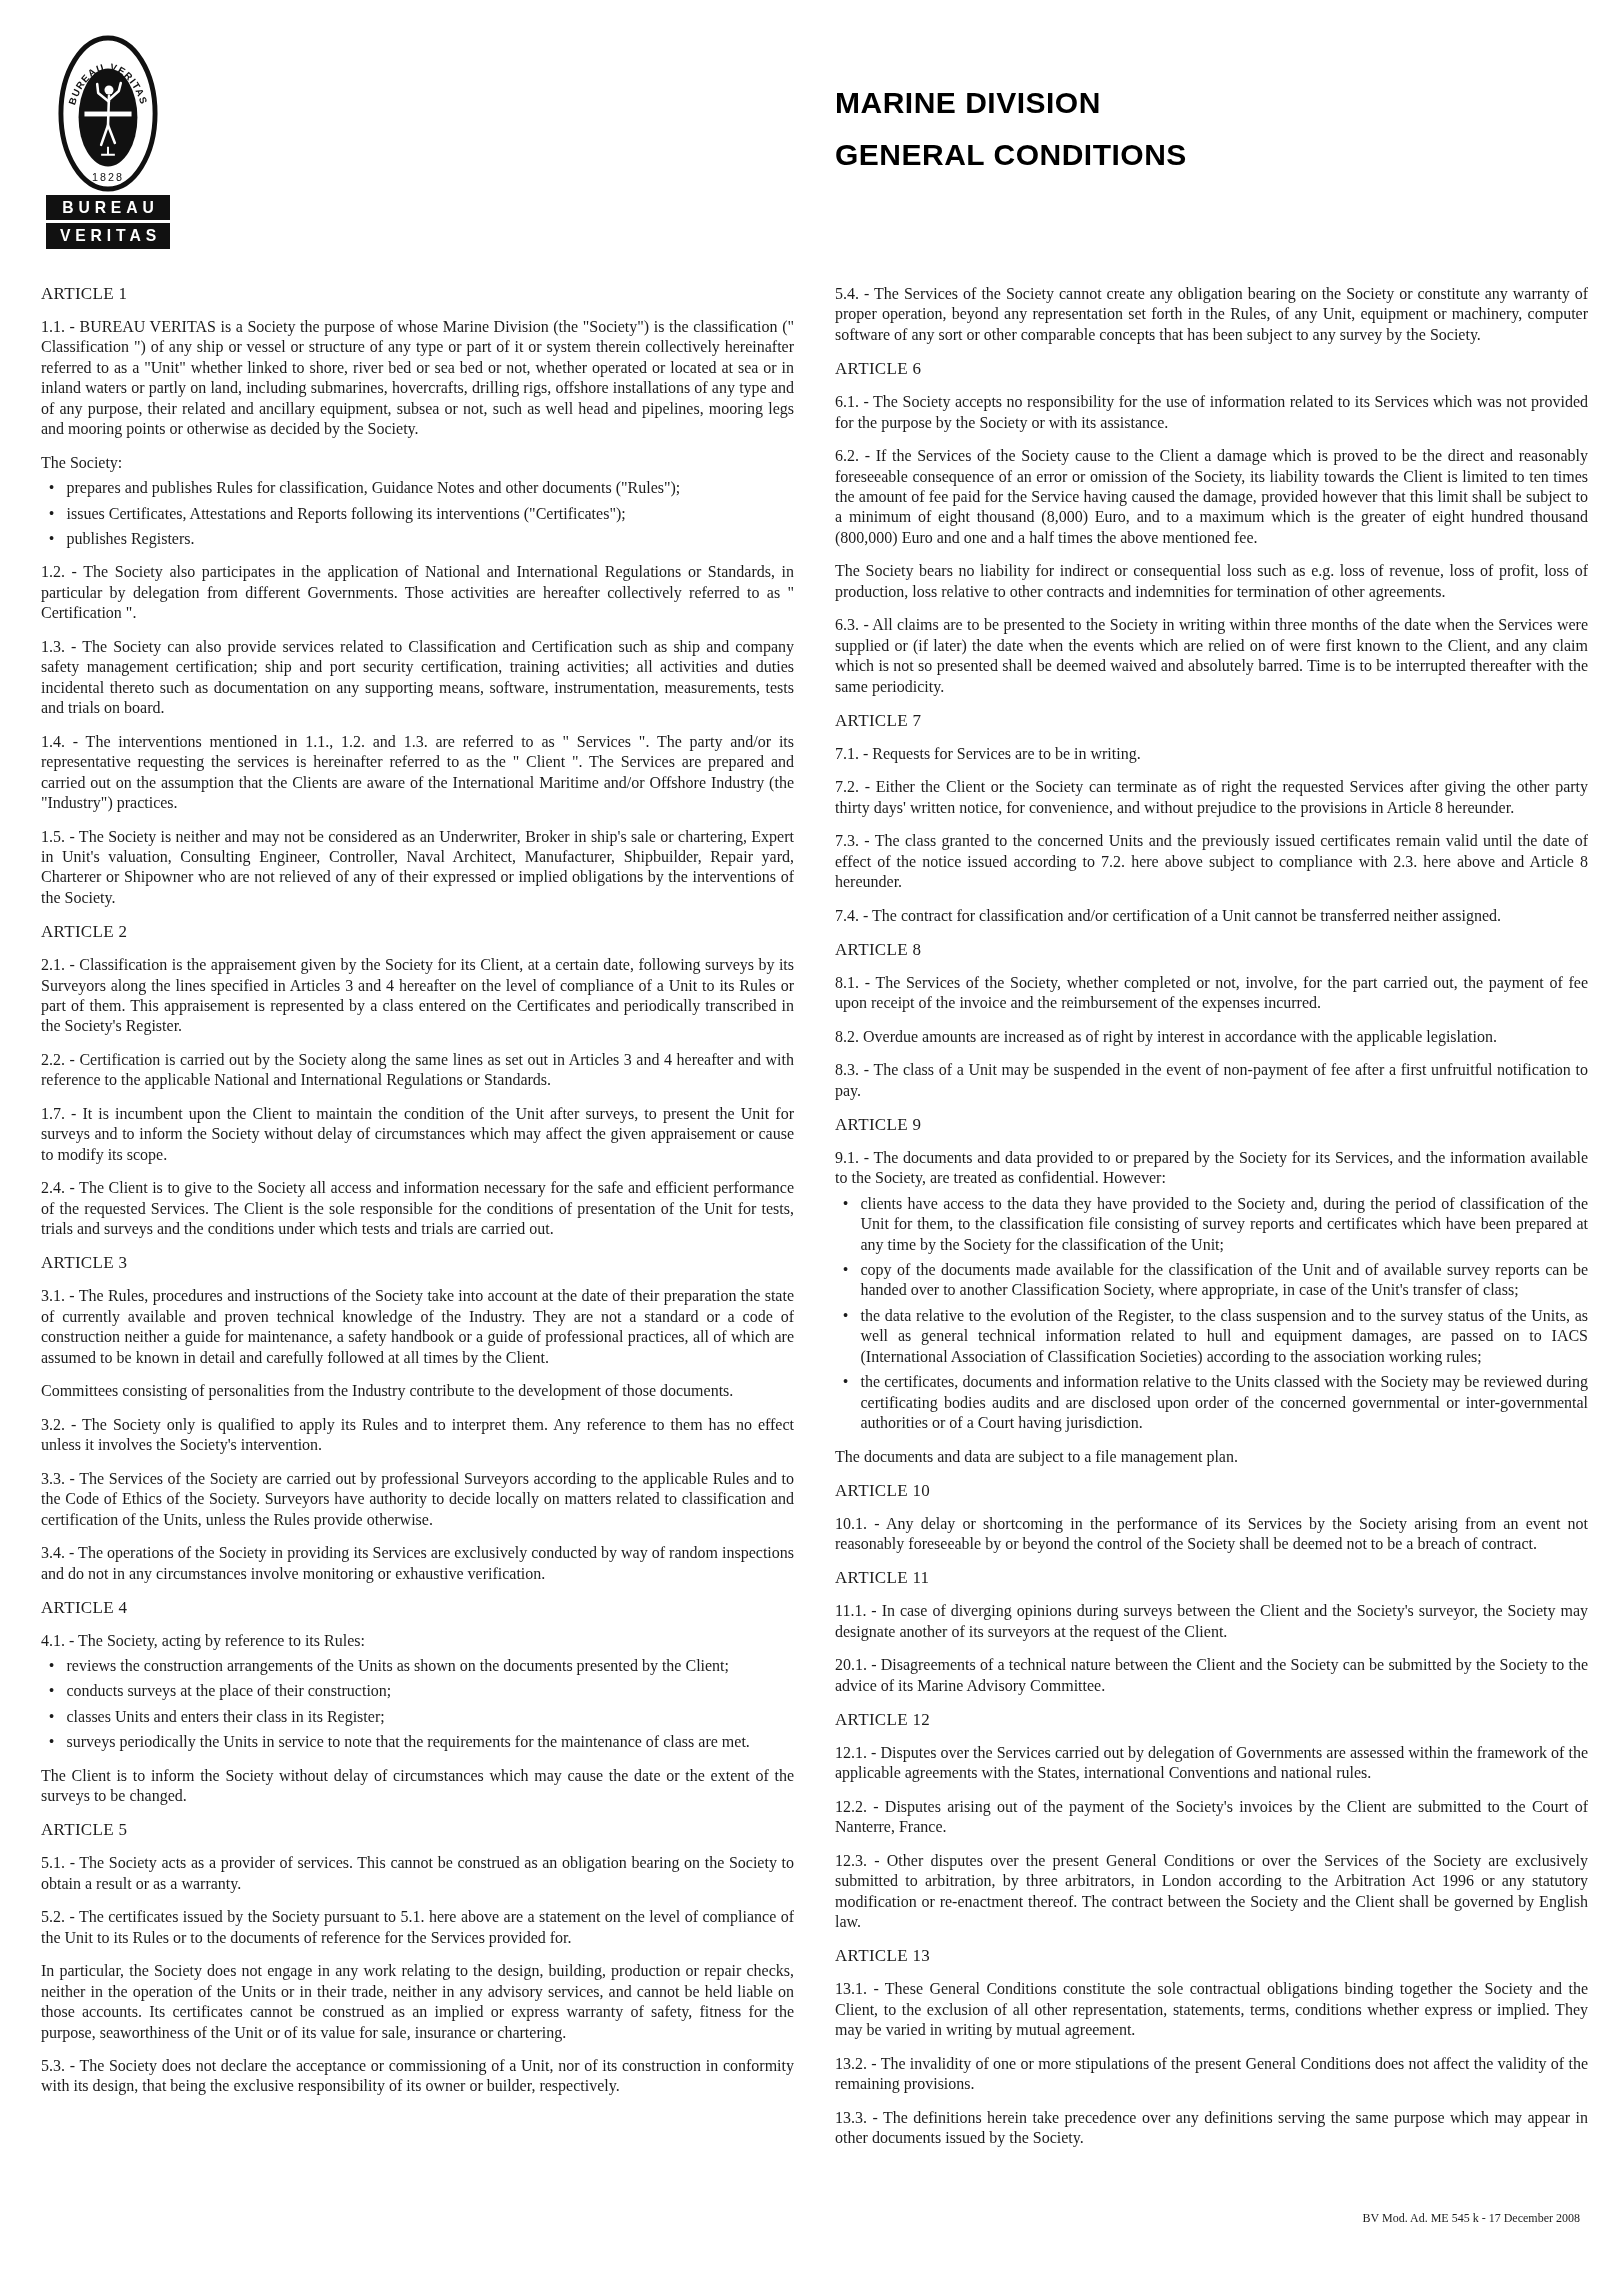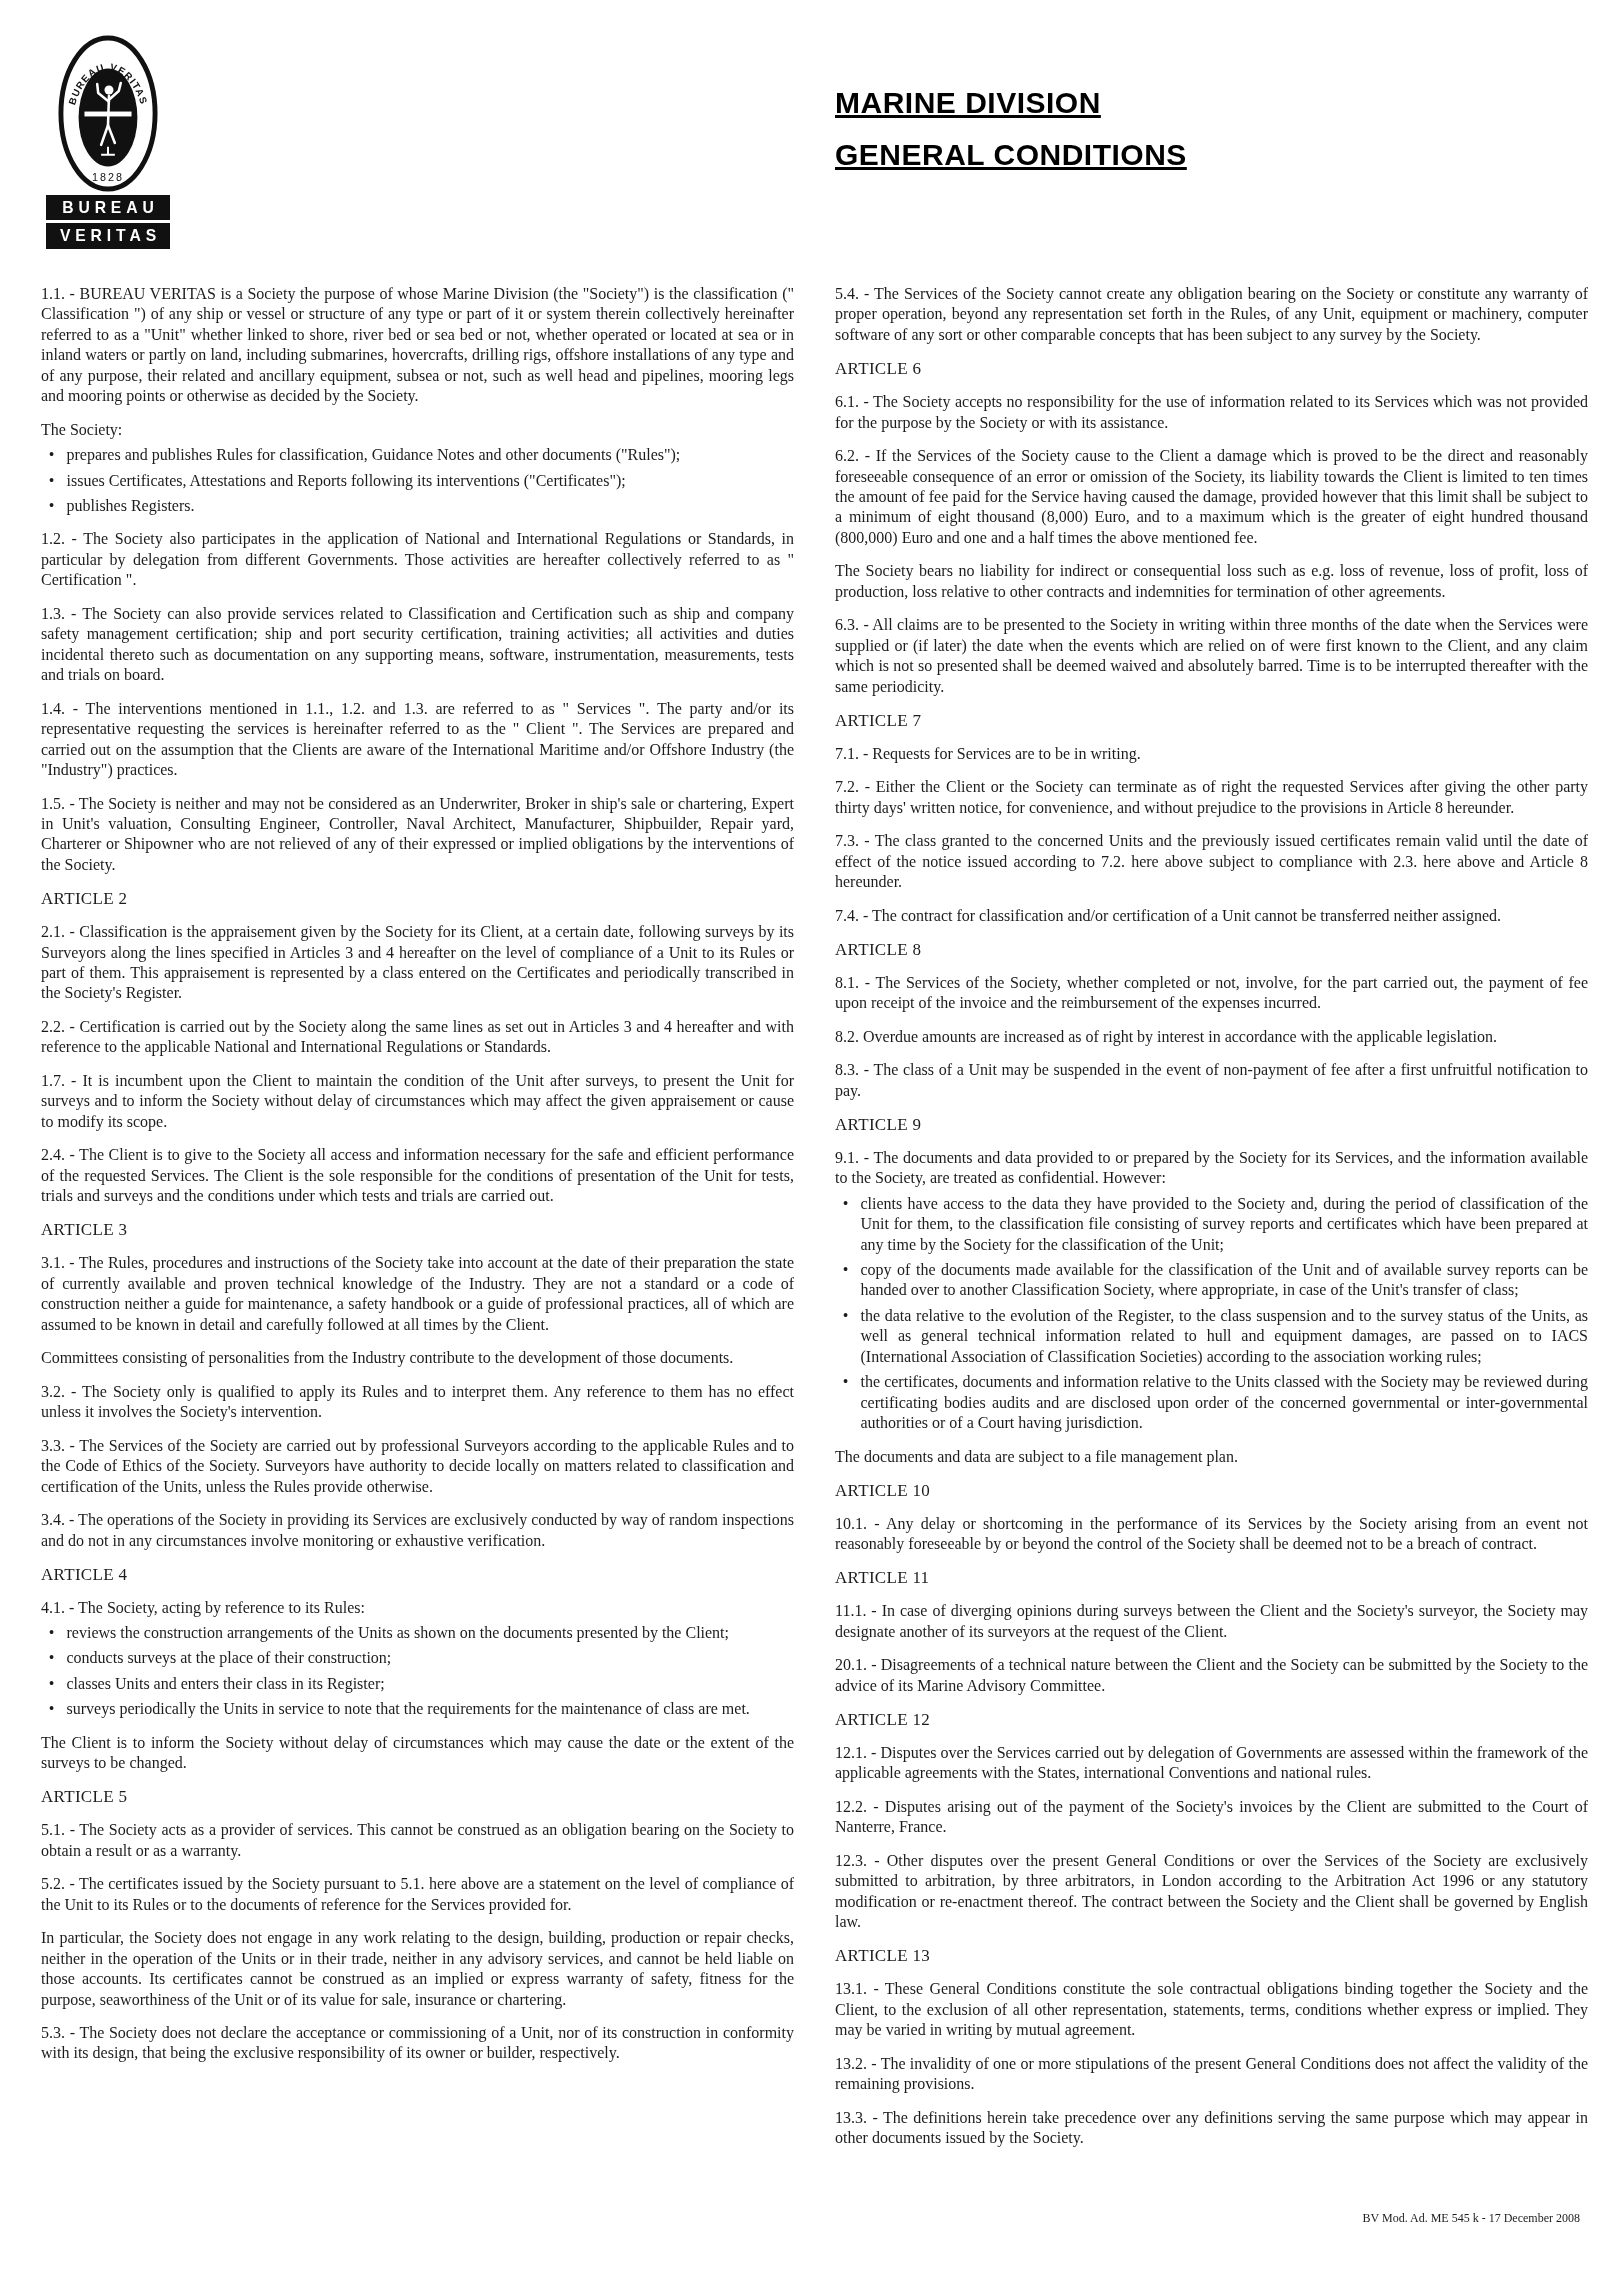--- a/index.html
+++ b/index.html
@@ -51,21 +51,20 @@
     left: 835px;
     top: 86px;
   }
   .titles h1 {
     margin: 0 0 17.6px 0;
     font-family: "Liberation Sans", sans-serif;
     font-weight: bold;
     font-size: 30px;
     letter-spacing: 0.5px;
     color: #000;
-    text-decoration: underline;
   }
 
   
   .columns {
     position: absolute;
     left: 41px;
     top: 284px;
     width: 1547px;
     height: 1921px;
     display: flex;
@@ -148,20 +147,21 @@
     <div class="logo-bar">VERITAS</div>
   </div>
 
   <div class="titles">
     <h1>MARINE DIVISION</h1>
     <h1>GENERAL CONDITIONS</h1>
   </div>
 
   <main class="columns">
     <section class="col">
+        <h2 class="heading">ARTICLE 1</h2>
         <p class="para">1.1. - BUREAU VERITAS is a Society the purpose of whose Marine Division (the "Society") is the classification (" Classification ") of any ship or vessel or structure of any type or part of it or system therein collectively hereinafter referred to as a "Unit" whether linked to shore, river bed or sea bed or not, whether operated or located at sea or in inland waters or partly on land, including submarines, hovercrafts, drilling rigs, offshore installations of any type and of any purpose, their related and ancillary equipment, subsea or not, such as well head and pipelines, mooring legs and mooring points or otherwise as decided by the Society.</p>
         <p class="para">The Society:</p>
         <p class="bullet">prepares and publishes Rules for classification, Guidance Notes and other documents ("Rules");</p>
         <p class="bullet">issues Certificates, Attestations and Reports following its interventions ("Certificates");</p>
         <p class="bullet">publishes Registers.</p>
         <p class="para">1.2. - The Society also participates in the application of National and International Regulations or Standards, in particular by delegation from different Governments. Those activities are hereafter collectively referred to as " Certification ".</p>
         <p class="para">1.3. - The Society can also provide services related to Classification and Certification such as ship and company safety management certification; ship and port security certification, training activities; all activities and duties incidental thereto such as documentation on any supporting means, software, instrumentation, measurements, tests and trials on board.</p>
         <p class="para">1.4. - The interventions mentioned in 1.1., 1.2. and 1.3. are referred to as " Services ". The party and/or its representative requesting the services is hereinafter referred to as the " Client ". The Services are prepared and carried out on the assumption that the Clients are aware of the International Maritime and/or Offshore Industry (the "Industry") practices.</p>
         <p class="para">1.5. - The Society is neither and may not be considered as an Underwriter, Broker in ship's sale or chartering, Expert in Unit's valuation, Consulting Engineer, Controller, Naval Architect, Manufacturer, Shipbuilder, Repair yard, Charterer or Shipowner who are not relieved of any of their expressed or implied obligations by the interventions of the Society.</p>
         <h2 class="heading">ARTICLE 2</h2>

